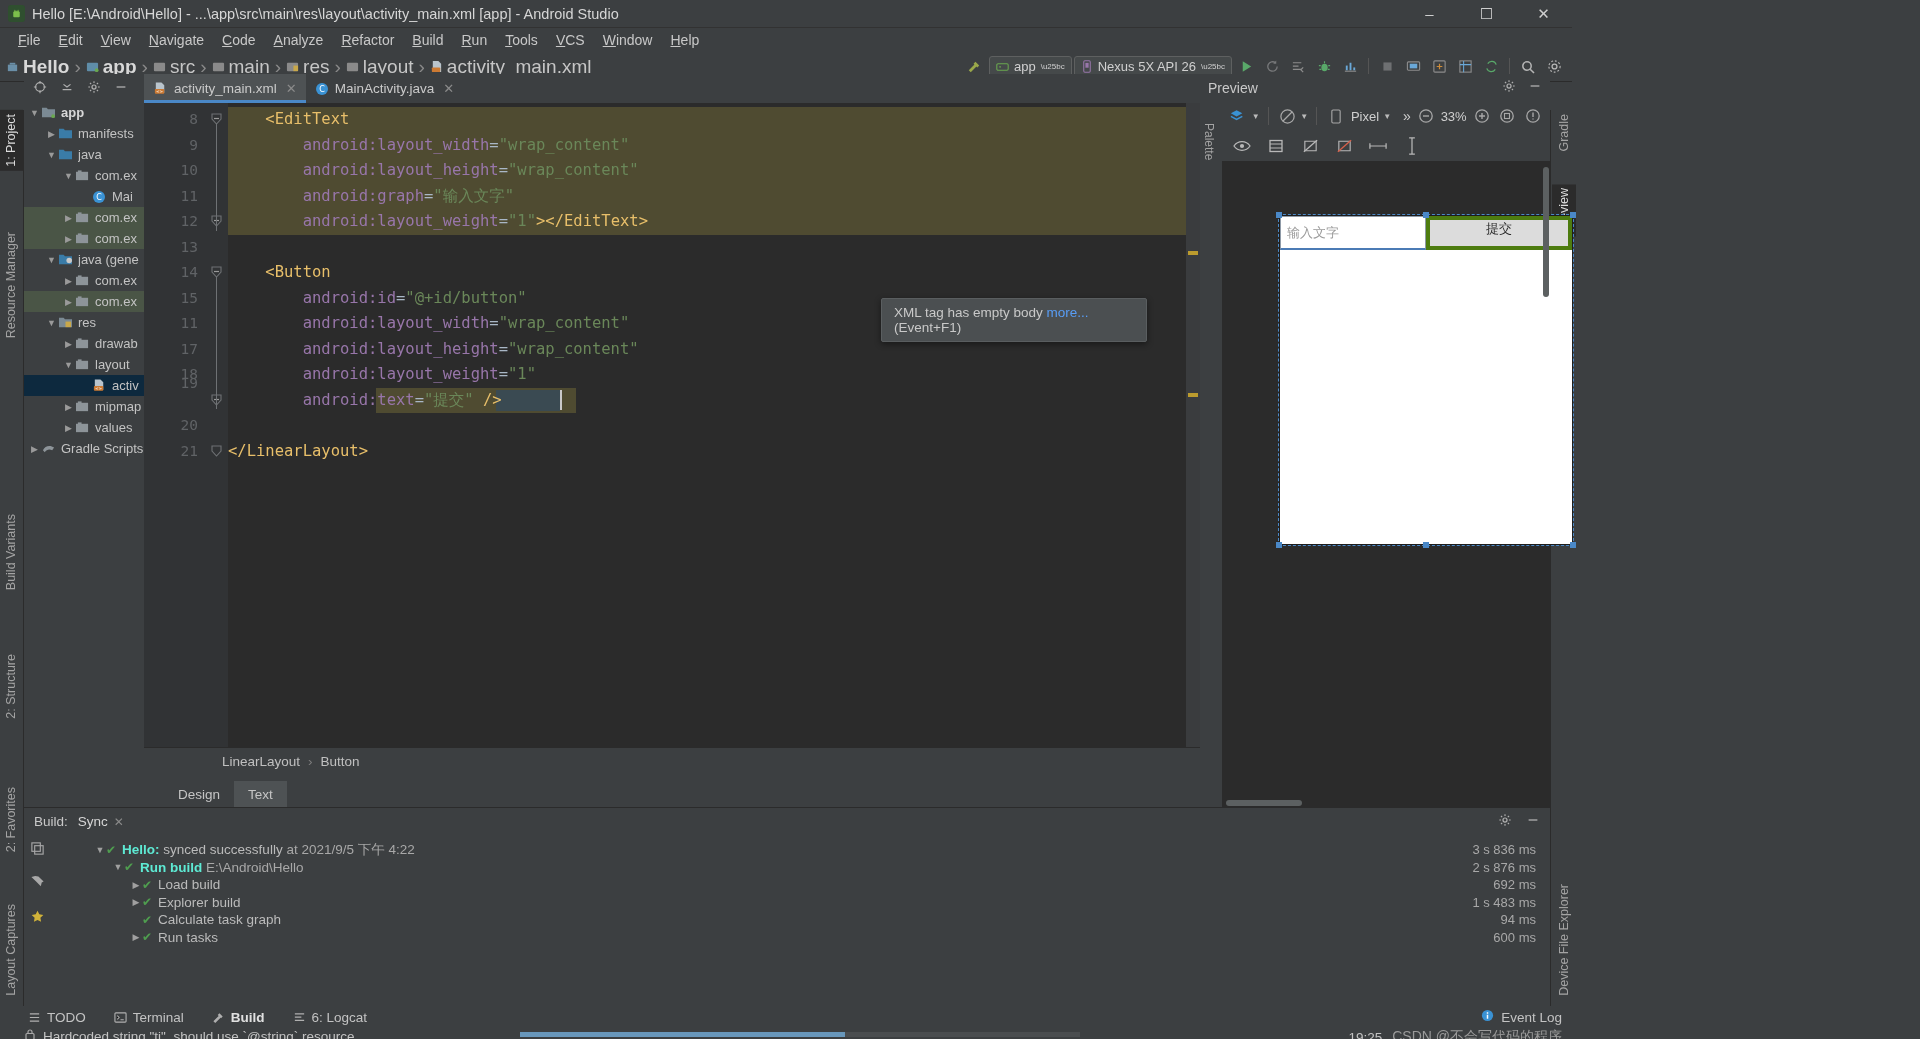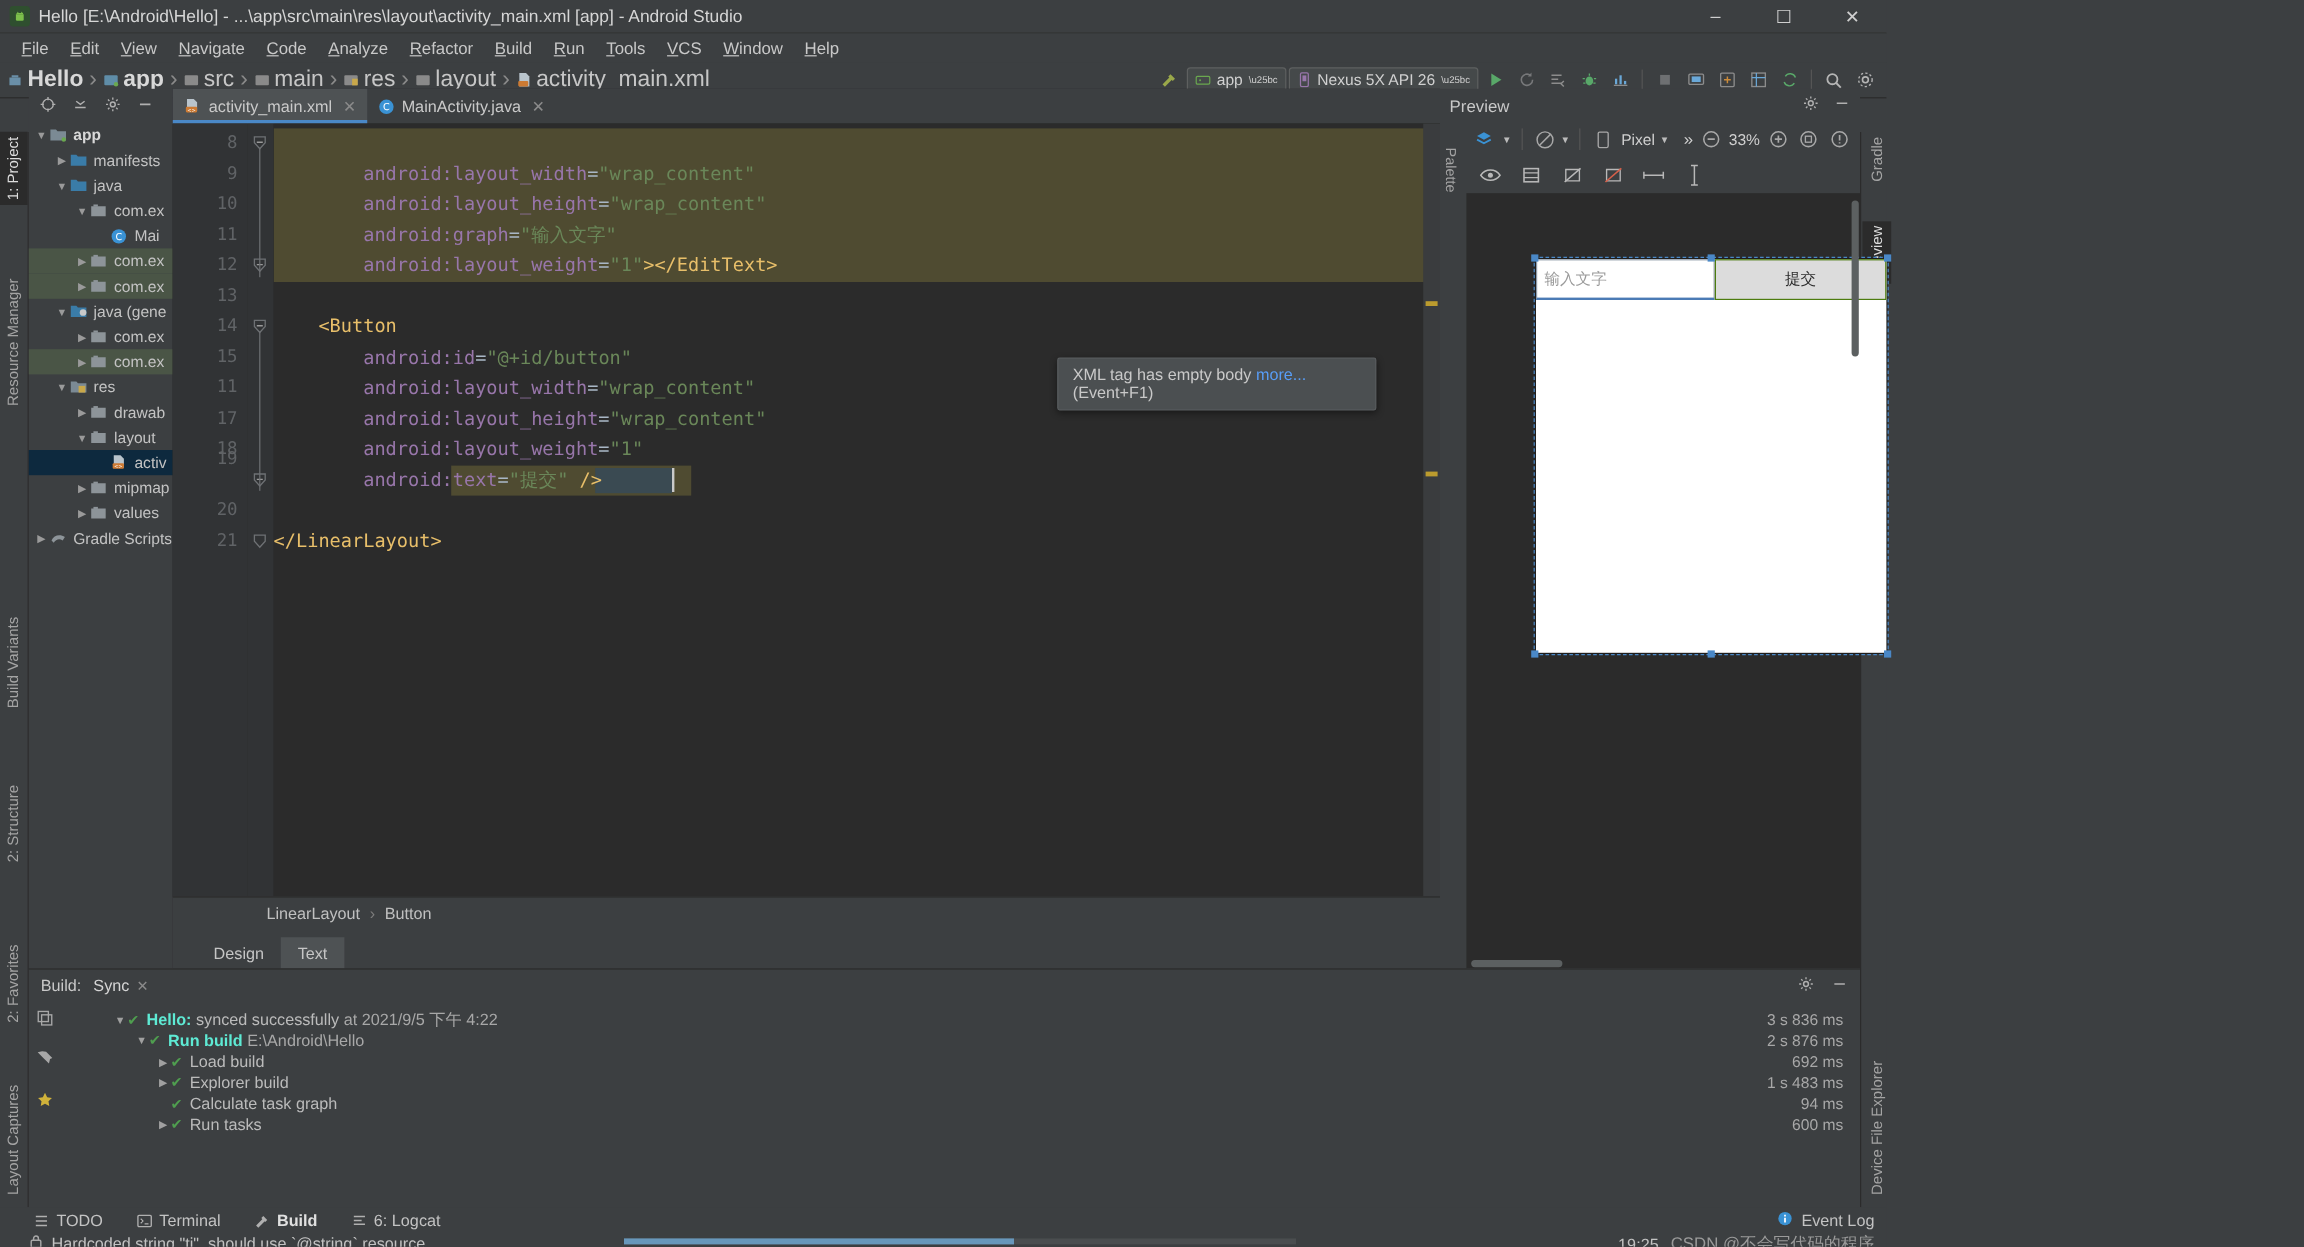--- a/index.html
+++ b/index.html
@@ -130,21 +130,21 @@
   .pv-hdr .sp { margin-left:auto; display:flex; gap:12px; align-items:center; }
   .pv-side { position:absolute; left:0; top:27px; width:22px; bottom:0; }
   .pv-side span { position:absolute; top:22px; left:2px; writing-mode:vertical-rl; font-size:12px; color:#a4a4a4; }
   .pv-body { position:absolute; left:22px; right:0; top:27px; bottom:0; }
   .pv-tb { height:30px; display:flex; align-items:center; gap:4px; padding:0 6px; }
   .pv-tb2 { height:30px; display:flex; align-items:center; gap:10px; padding:0 8px; }
   .pv-canvas { position:absolute; left:0; right:0; top:60px; bottom:0; background:#2b2b2b; padding:8px 0 0 8px; }
   .device { position:absolute; left:58px; top:55px; width:292px; height:328px; background:#ffffff; box-shadow:0 0 0 1px #1d1d1d; }
   .dev-row { display:flex; height:34px; border-bottom:0; }
   .dev-edit { flex:1; border:1px solid #8f9ba8; border-bottom:2px solid #4b7bb5; background:#fff; display:flex; align-items:center; padding-left:6px; font-size:13px; color:#9b9b9b; }
-  .dev-btn { flex:1; background:#dcdcdc; border:1px solid #4d7c0f; display:flex; align-items:center; justify-content:center; font-size:13px; color:#2b2b2b; }
+  .dev-btn { flex:1; background:#dcdcdc; border:4px solid #4d7c0f; display:flex; align-items:flex-start; justify-content:center; font-size:13px; color:#2b2b2b; }
   .sel-outline { position:absolute; left:-2px; top:-2px; right:-2px; bottom:-2px; border:1px dashed #4a88c7; }
   .sel-dot { position:absolute; width:6px;height:6px;background:#4a88c7; }
   .pv-hscroll { position:absolute; left:0; bottom:0; height:8px; right:0; }
   .pv-hscroll i { position:absolute; left:4px; bottom:1px; width:76px; height:6px; background:#5c6061; border-radius:3px; display:block; }
   .pv-vscroll { position:absolute; right:1px; top:6px; width:6px; height:130px; background:#5c6061; border-radius:3px; }
 
   
   .build { position:absolute; left:24px; right:22px; bottom:33px; height:199px; background:#3c3f41; border-top:1px solid #2b2b2b; }
   .build-hdr { height:27px; display:flex; align-items:center; gap:10px; padding:0 10px; font-size:13.5px; color:#c9c9c9; }
   .build-hdr .lbl { color:#c9c9c9; }
@@ -624,20 +624,21 @@
           <div style="position: absolute; left: 10px; top: 173px; width: 1px; height: 133px; background: rgb(110, 113, 116);"></div>
           <div class="bulb" style="left: 24px; top: 289.5px;"><svg width="14" height="15" viewBox="0 0 14 15">
               <circle cx="7" cy="6" r="4.6" fill="#f0c040"></circle>
               <rect x="5" y="10" width="4" height="2.6" rx="0.8" fill="#c99a20"></rect>
             </svg></div>
         </div>
       <div class="code" id="codearea">
           <div class="hl-block" style="left: 0px; right: 0px; top: 4px; height: 127.5px;"></div>
           <div class="hl-block" style="left: 148px; width: 200px; top: 284.5px; height: 25.5px;"></div>
           <div style="position: absolute; left: 268px; width: 64px; top: 286.5px; height: 21.5px; background: rgb(58, 74, 82);"></div>
+          <div class="cl" style="top: 4px;">    <span class="k-tag">&lt;EditText</span></div>
           <div class="cl" style="top: 29.5px;">        <span class="k-attr">android:layout_width</span><span class="k-pun">=</span><span class="k-val">"wrap_content"</span></div>
           <div class="cl" style="top: 55px;">        <span class="k-attr">android:layout_height</span><span class="k-pun">=</span><span class="k-val">"wrap_content"</span></div>
           <div class="cl" style="top: 80.5px;">        <span class="k-attr">android:graph</span><span class="k-pun">=</span><span class="k-val">"输入文字"</span></div>
           <div class="cl" style="top: 106px;">        <span class="k-attr">android:layout_weight</span><span class="k-pun">=</span><span class="k-val">"1"</span><span class="k-tag">&gt;</span><span class="k-tag">&lt;/EditText</span><span class="k-tag">&gt;</span></div>
           <div class="cl" style="top: 131.5px;"></div>
           <div class="cl" style="top: 157px;">    <span class="k-tag">&lt;Button</span></div>
           <div class="cl" style="top: 182.5px;">        <span class="k-attr">android:id</span><span class="k-pun">=</span><span class="k-val">"@+id/button"</span></div>
           <div class="cl" style="top: 208px;">        <span class="k-attr">android:layout_width</span><span class="k-pun">=</span><span class="k-val">"wrap_content"</span></div>
           <div class="cl" style="top: 233.5px;">        <span class="k-attr">android:layout_height</span><span class="k-pun">=</span><span class="k-val">"wrap_content"</span></div>
           <div class="cl" style="top: 259px;">        <span class="k-attr">android:layout_weight</span><span class="k-pun">=</span><span class="k-val">"1"</span></div>

